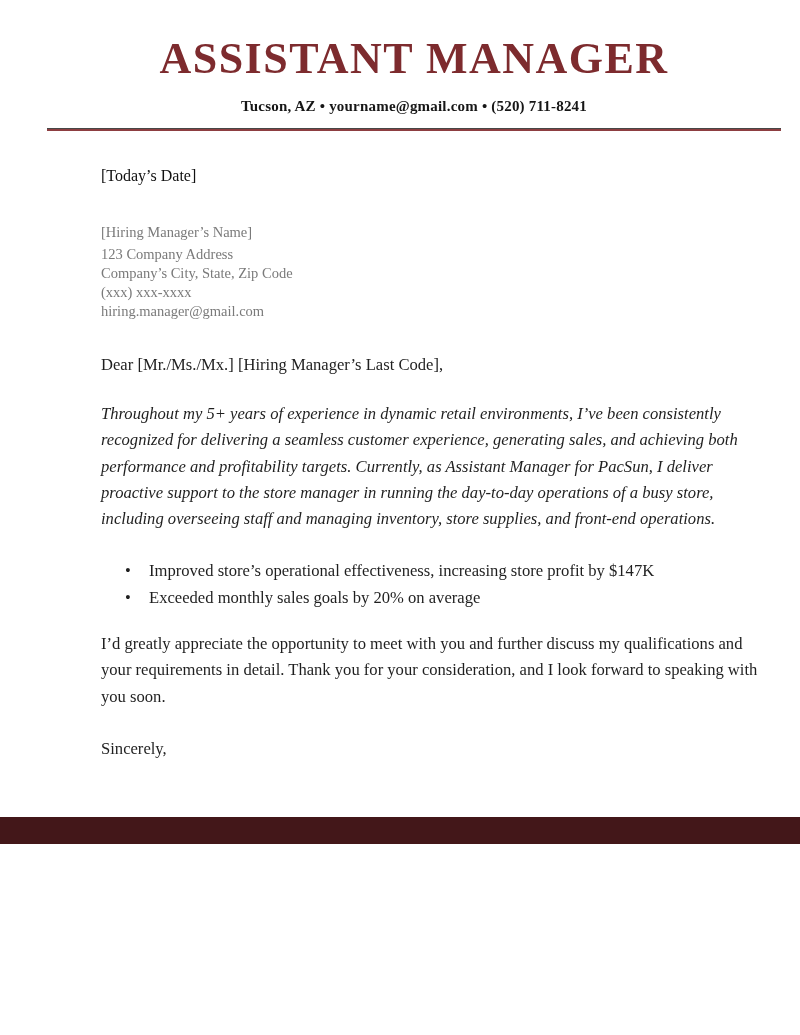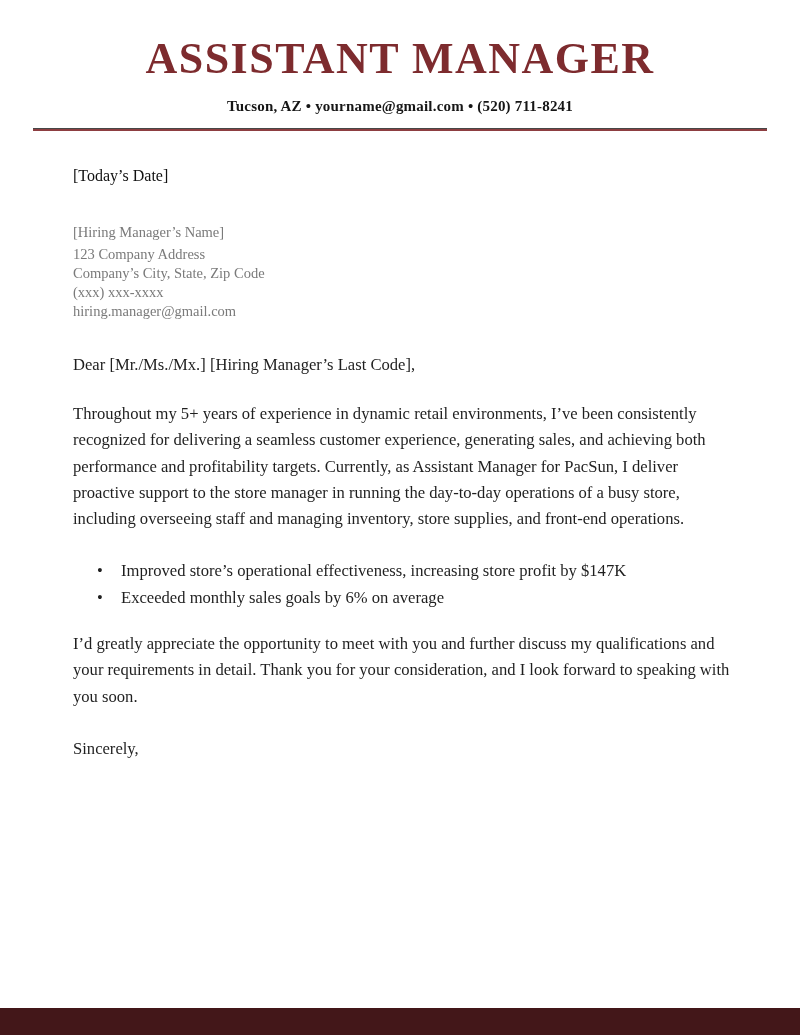--- a/index.html
+++ b/index.html
@@ -2,24 +2,25 @@
 <html><head>
 <meta charset="utf-8">
 <style>
   * { margin: 0; padding: 0; box-sizing: border-box; }
   html, body { background: #ffffff; }
   body { font-family: "Liberation Serif", "DejaVu Serif", serif; }
 
   .page {
     position: relative;
     width: 800px;
-    height: 1035px;
+    height: 844px;
     background: #ffffff;
     overflow: hidden;
     margin: 0 auto;
+    padding-left: 28px;
   }
 
   
   .header { text-align: center; padding-top: 36px; }
   .page-title {
     font-size: 44px;
     line-height: 46px;
     font-weight: bold;
     letter-spacing: 1.5px;
     color: #7d2b2e;
@@ -56,21 +57,21 @@
     color: #111111;
   }
   .recipient-block {
     margin-top: 36px;
     color: #7a7a7a;
     font-size: 14.5px;
     line-height: 19px;
   }
   .recipient-name { margin-bottom: 3px; }
   .salutation { margin-top: 32px; line-height: 24px; }
-  .para-1 { margin-top: 24px; }
+  .para-1 { margin-top: 24px; font-style: italic; }
   .para-2 { margin-top: 28px; }
   .para-3 { margin-top: 20px; }
   .closing { margin-top: 26px; }
 
   .bullet-list {
     margin-top: 26px;
     list-style: none;
   }
   .bullet-item {
     position: relative;
@@ -127,21 +128,21 @@
       <div>hiring.manager@gmail.com</div>
     </div>
 
     <div class="salutation">Dear [Mr./Ms./Mx.] [Hiring Manager’s Last Code],</div>
 
     <p class="para-1">Throughout my 5+ years of experience in dynamic retail environments, I’ve been consistently recognized for delivering a seamless customer experience, generating sales, and achieving both performance and profitability targets. Currently, as Assistant Manager for PacSun, I deliver proactive support to the store manager in running the day-to-day operations of a busy store, including overseeing staff and managing inventory, store supplies, and front-end operations.</p>
 
 
     <ul class="bullet-list">
       <li class="bullet-item">Improved store’s operational effectiveness, increasing store profit by $147K</li>
-      <li class="bullet-item">Exceeded monthly sales goals by 6% on average</li>
+      <li class="bullet-item">Exceeded monthly sales goals by 20% on average</li>
     </ul>
 
     <p class="para-3">I’d greatly appreciate the opportunity to meet with you and further discuss my qualifications and your requirements in detail. Thank you for your consideration, and I look forward to speaking with you soon.</p>
 
     <div class="closing">Sincerely,</div>
 
 
   </div>
 
   <div class="footer-bar"></div>

